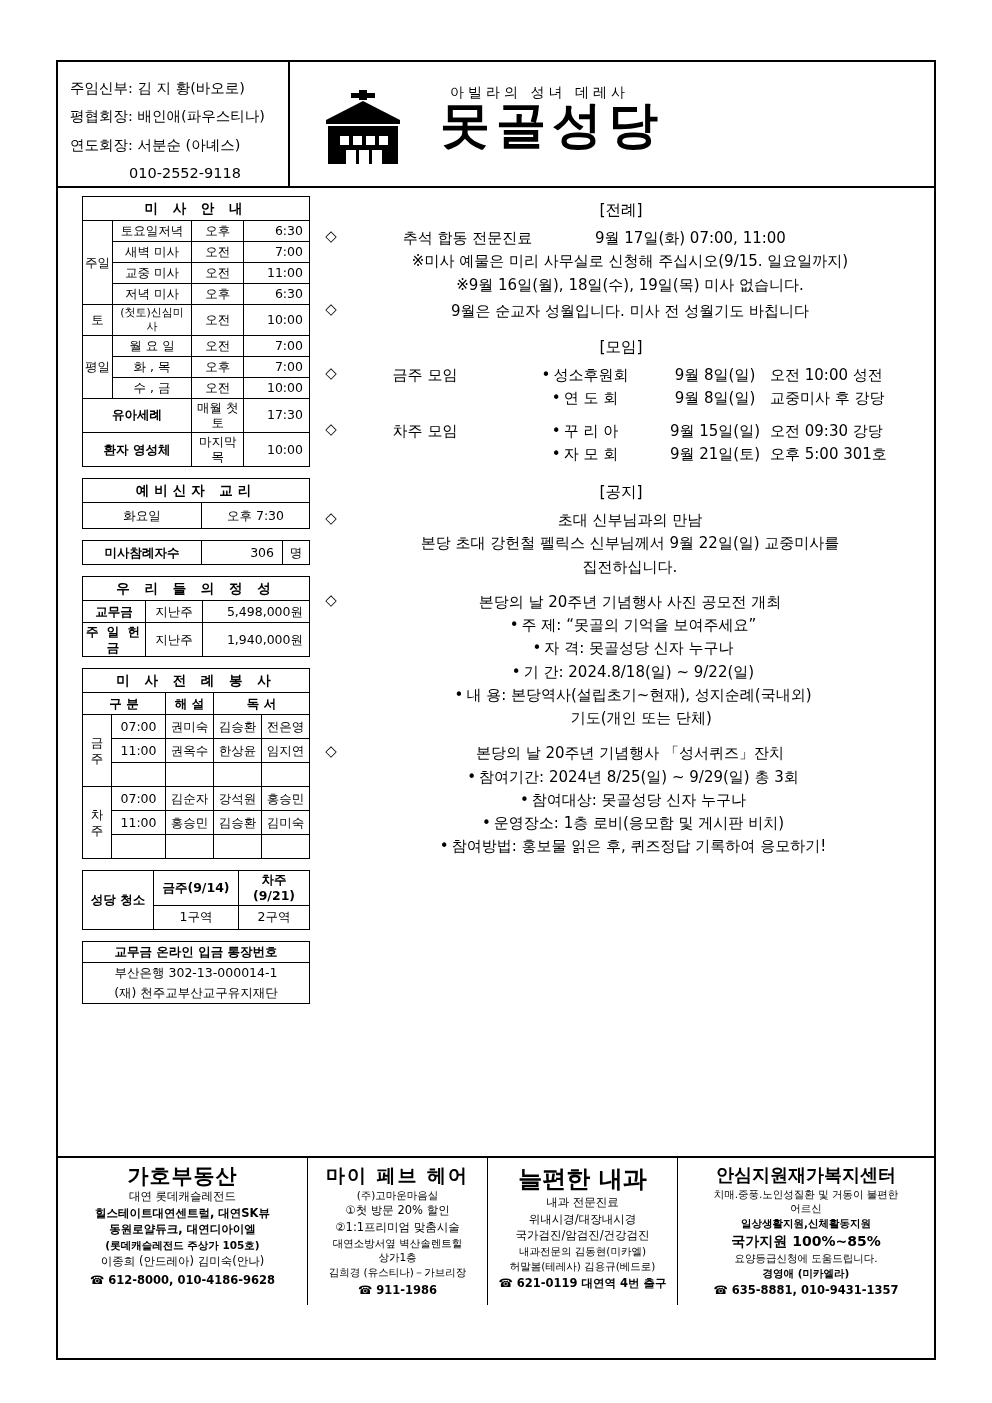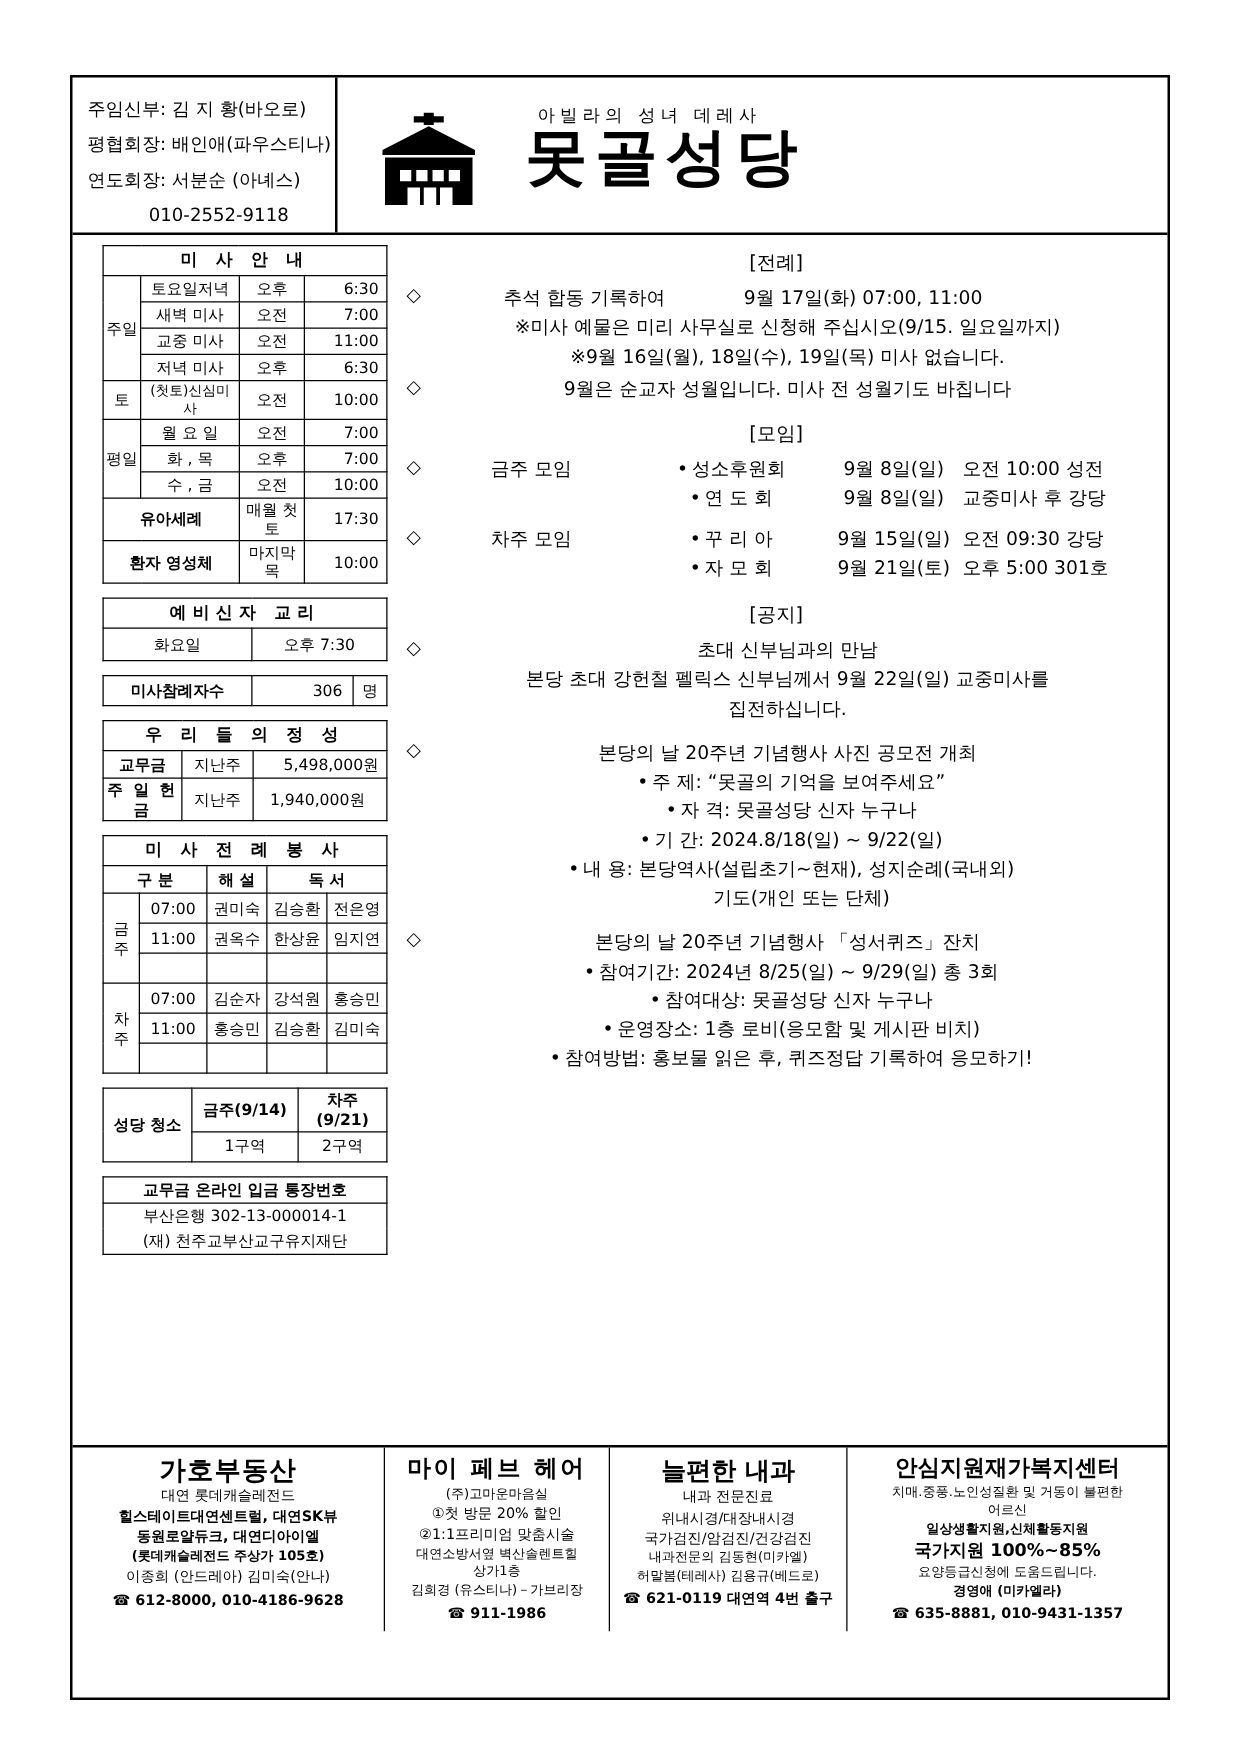--- a/index.html
+++ b/index.html
@@ -1,21 +1,21 @@
 <!DOCTYPE html>
 <html><head>
 <meta charset="utf-8">
 <style>
   html,body{margin:0;padding:0;background:#fff;}
   body{width:992px;height:1403px;font-family:"DejaVu Sans","Liberation Sans",sans-serif;color:#000;}
   .page{position:relative;width:992px;height:1403px;box-sizing:border-box;}
   .frame{position:absolute;left:56px;top:60px;width:880px;height:1300px;border:2px solid #000;box-sizing:border-box;}
   
   .hdr{display:flex;height:126px;border-bottom:2px solid #000;box-sizing:border-box;}
-  .hdr-left{width:212px;border-right:2px solid #000;box-sizing:border-box;padding:12px 8px 0 12px;font-size:14.5px;line-height:1.95;}
+  .hdr-left{width:232px;border-right:2px solid #000;box-sizing:border-box;padding:12px 8px 0 12px;font-size:14.5px;line-height:1.95;}
   .hdr-left .ln{white-space:nowrap;}
   .hdr-left .ctr{text-align:center;padding-left:20px;}
   .hdr-mid{flex:1;position:relative;}
   .hdr-mid .sub{position:absolute;left:160px;top:22px;font-size:14px;letter-spacing:4px;}
   .hdr-mid .big{position:absolute;left:150px;top:38px;font-size:50px;font-weight:bold;letter-spacing:6px;line-height:1;}
   .cross{position:absolute;left:28px;top:28px;width:92px;height:76px;}
   .hdr-right{width:235px;border-left:2px solid #000;box-sizing:border-box;padding:9px 6px 0 10px;font-size:13.5px;line-height:1.75;}
   .hdr-right .c{text-align:center;}
   .hdr-right .row{display:flex;}
   .hdr-right .row .l{width:74px;}
@@ -181,21 +181,21 @@
                 <td class="ttl" colspan="3">우 리 들 의 정 성</td>
               </tr>
           <tr style="height:22px">
             <td style="width:58px;font-weight:bold">교무금</td>
             <td style="width:52px">지난주</td>
             <td style="text-align:right;padding-right:6px">5,498,000원</td>
           </tr>
           <tr style="height:26px">
             <td style="font-weight:bold;letter-spacing:2px">주 일 헌 금</td>
             <td>지난주</td>
-            <td style="text-align:center;padding-right:6px">1,940,000원</td>
+            <td style="text-align:right;padding-right:6px">1,940,000원</td>
           </tr>
         </tbody>
           </table>
 
         <div class="gap"></div>
         <table class="tb">
           <tbody>
               <tr>
                 <td class="ttl" colspan="5">미 사 전 례 봉 사</td>
               </tr>
@@ -278,21 +278,21 @@
       </div>
 
       <div class="col-right">
 
         <div class="sect">
           <div class="sect-h">[전례]</div>
           <div class="item">
             <div class="bul">◇</div>
             <div class="itxt">
               <div style="display:flex">
-                <span style="width:255px">추석 합동 기록하여</span>
+                <span style="width:255px">추석 합동 전문진료</span>
                 <span>9월 17일(화) 07:00, 11:00</span>
               </div>
               <div>※미사 예물은 미리 사무실로 신청해 주십시오(9/15. 일요일까지)</div>
               <div>※9월 16일(월), 18일(수), 19일(목) 미사 없습니다.</div>
             </div>
           </div>
           <div class="item">
             <div class="bul">◇</div>
             <div class="itxt">9월은 순교자 성월입니다. 미사 전 성월기도 바칩니다</div>
           </div>
@@ -389,21 +389,21 @@
         <div class="t2" style="font-size:19px;letter-spacing:2px">마이 페브 헤어</div>
         <div class="s2">(주)고마운마음실</div>
         <div class="s">①첫 방문 20% 할인</div>
         <div class="s">②1:1프리미엄 맞춤시술</div>
         <div class="s2">대연소방서옆 벽산솔렌트힐</div>
         <div class="s2">상가1층</div>
         <div class="s2">김희경 (유스티나)－가브리장</div>
         <div class="ph">☎ 911-1986</div>
       </div>
       <div class="ad a3">
-        <div class="t2" style="font-size:20px">늘편한 내과</div>
+        <div class="t2" style="font-size:24px">늘편한 내과</div>
         <div class="s">내과 전문진료</div>
         <div class="s">위내시경/대장내시경</div>
         <div class="s">국가검진/암검진/건강검진</div>
         <div class="s2">내과전문의 김동현(미카엘)</div>
         <div class="s2">허말봄(테레사) 김용규(베드로)</div>
         <div class="ph">☎ 621-0119 대연역 4번 출구</div>
       </div>
       <div class="ad a4">
         <div class="t2" style="font-size:18px">안심지원재가복지센터</div>
         <div class="s2">치매.중풍.노인성질환 및 거동이 불편한</div>

